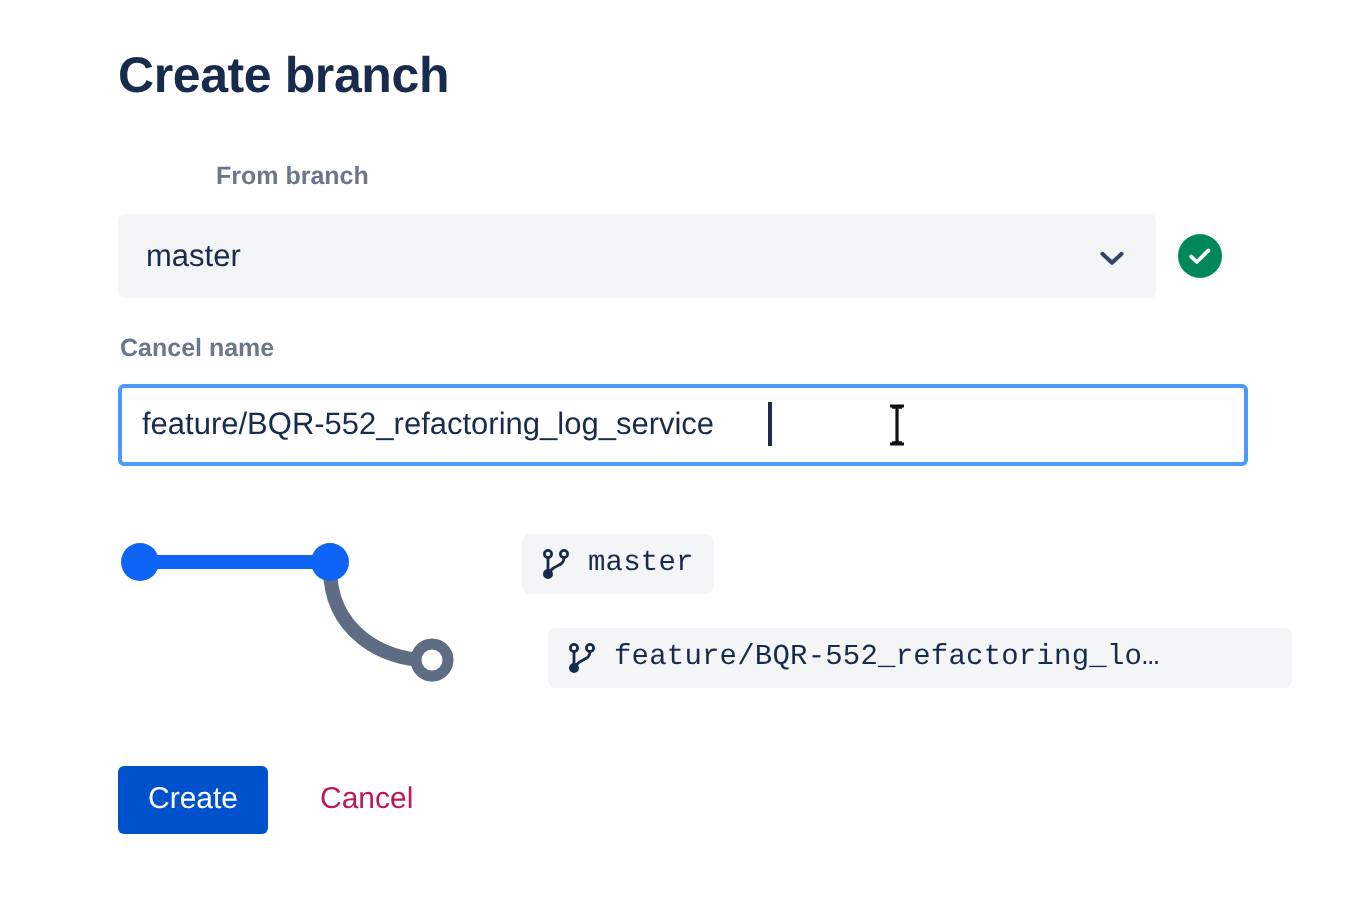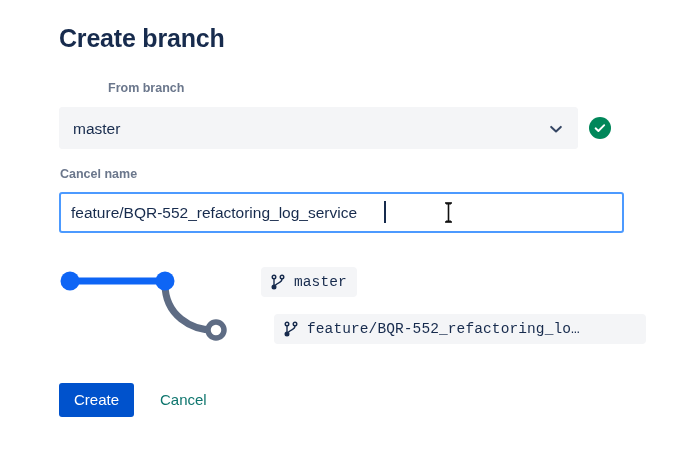--- a/index.html
+++ b/index.html
@@ -190,21 +190,21 @@
     line-height: 34px;
     cursor: pointer;
   }
   .btn-cancel {
     position: absolute;
     left: 152px;
     top: 383px;
     height: 34px;
     padding: 0 8px;
     background: transparent;
-    color: #0f766e;
+    color: #be185d;
     border: none;
     border-radius: 3px;
     font-family: "Liberation Sans", sans-serif;
     font-size: 15px;
     line-height: 34px;
     cursor: pointer;
   }
 </style>
 </head>
 <body>

